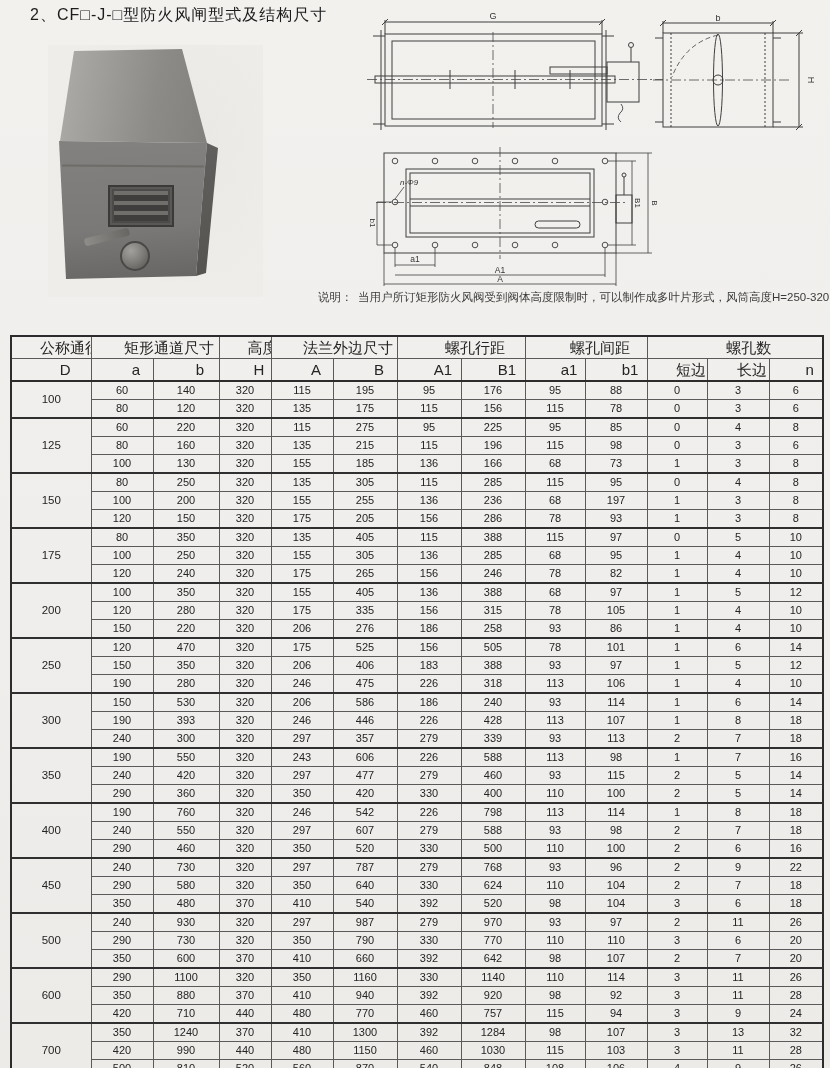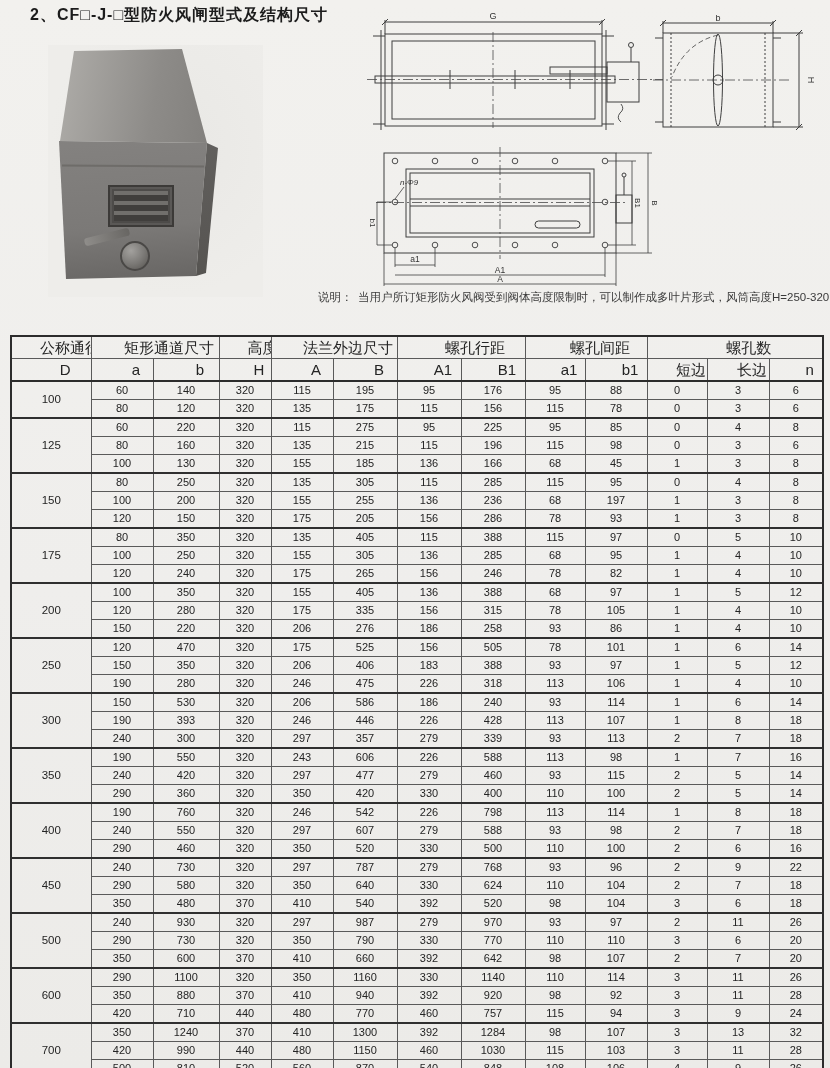--- a/index.html
+++ b/index.html
@@ -5,21 +5,21 @@
   html,body{margin:0;padding:0;}
   body{
     width:830px;height:1068px;
     background:#edecea;
     font-family:"Liberation Sans","DejaVu Sans",sans-serif;
     color:#262626;
     -webkit-font-smoothing:antialiased;
   }
   .page{position:relative;width:830px;height:1068px;overflow:hidden;
     background:linear-gradient(180deg,#f2f1ee 0%,#efeeec 55%,#ecebe8 100%);}
-  .title{position:absolute;left:30px;top:5px;font-size:16px;font-weight:bold;
+  .title{position:absolute;left:30px;top:5px;font-size:16px;font-weight:normal;
     letter-spacing:1px;color:#1c1c1c;}
 
   
   .photo{position:absolute;left:48px;top:45px;width:215px;height:252px;
     background:radial-gradient(ellipse at 60% 40%,#e9e8e5 0%,#eeedea 70%);}
   .photo .box-top{position:absolute;left:0;top:0;width:215px;height:252px;
     clip-path:polygon(12px 96px,26px 6px,134px 4px,159px 98px);
     background:linear-gradient(100deg,#b3b1ad 0%,#8d8b88 45%,#74726f 100%);}
   .photo .box-front{position:absolute;left:0;top:0;width:215px;height:252px;
     clip-path:polygon(11px 96px,159px 98px,148px 231px,18px 234px);
@@ -330,21 +330,21 @@
         </tr>
         <tr>
           <td>100</td>
           <td>130</td>
           <td>320</td>
           <td>155</td>
           <td>185</td>
           <td>136</td>
           <td>166</td>
           <td>68</td>
-          <td>45</td>
+          <td>73</td>
           <td>1</td>
           <td>3</td>
           <td>8</td>
         </tr>
         <tr class="group-start">
           <td rowspan="3" class="d-cell">150</td>
           <td>80</td>
           <td>250</td>
           <td>320</td>
           <td>135</td>

